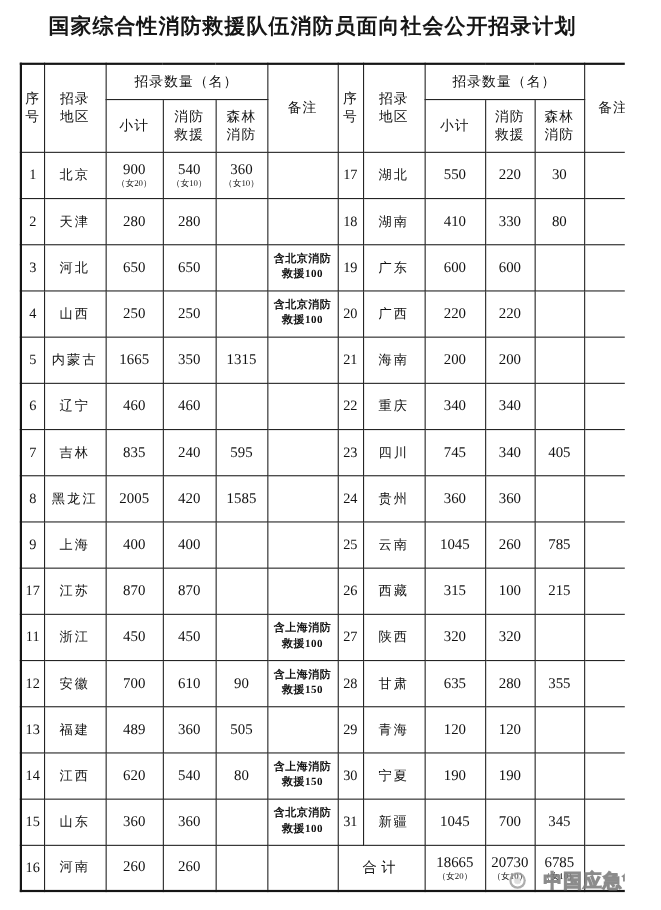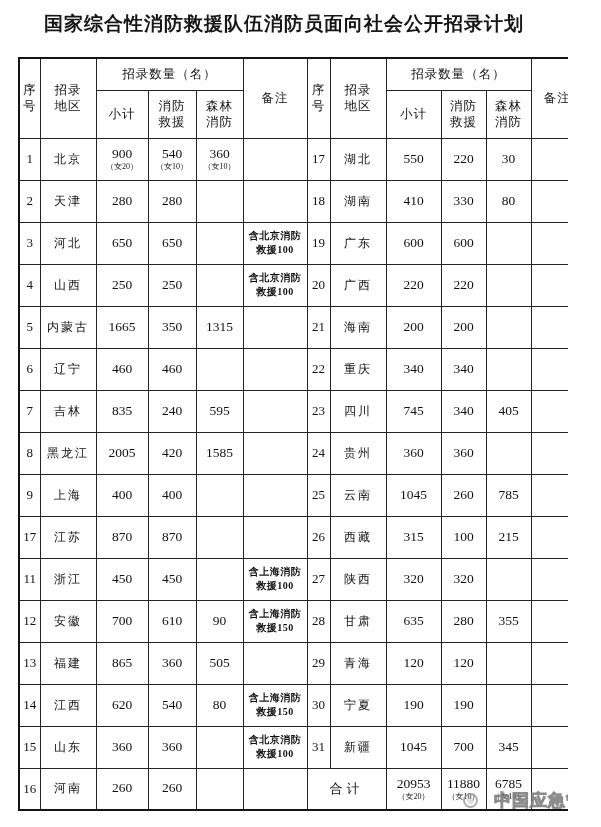--- a/index.html
+++ b/index.html
@@ -526,21 +526,21 @@
           <td class="num">
             <span class="v">355</span>
             <span class="note"></span>
           </td>
           <td class="remark"></td>
         </tr>
         <tr>
           <td class="seq">13</td>
           <td class="region">福建</td>
           <td class="num">
-            <span class="v">865</span>
+            <span class="v">489</span>
             <span class="note"></span>
           </td>
           <td class="num">
             <span class="v">360</span>
             <span class="note"></span>
           </td>
           <td class="num">
             <span class="v">505</span>
             <span class="note"></span>
           </td>
@@ -638,25 +638,25 @@
             <span class="v">260</span>
             <span class="note"></span>
           </td>
           <td class="num">
             <span class="v"></span>
             <span class="note"></span>
           </td>
           <td class="remark"></td>
           <td colspan="2" class="region total-label">合计</td>
           <td class="num">
-            <span class="v">20953</span>
+            <span class="v">18665</span>
             <span class="note">（女20）</span>
           </td>
           <td class="num">
-            <span class="v">11880</span>
+            <span class="v">20730</span>
             <span class="note">（女10）</span>
           </td>
           <td class="num">
             <span class="v">6785</span>
             <span class="note">（女10）</span>
           </td>
           <td class="remark"></td>
         </tr>
       </tbody>
   </table>

